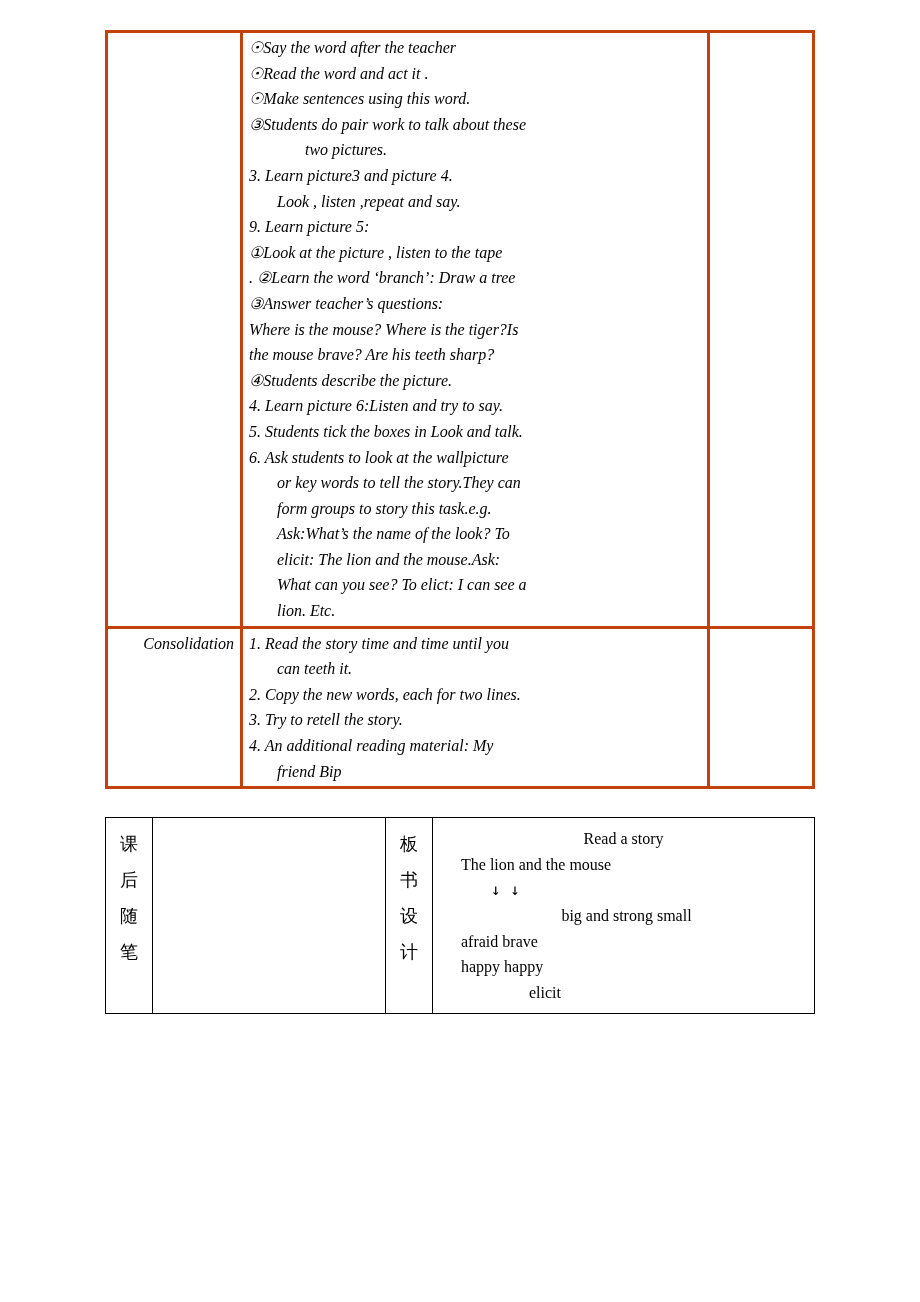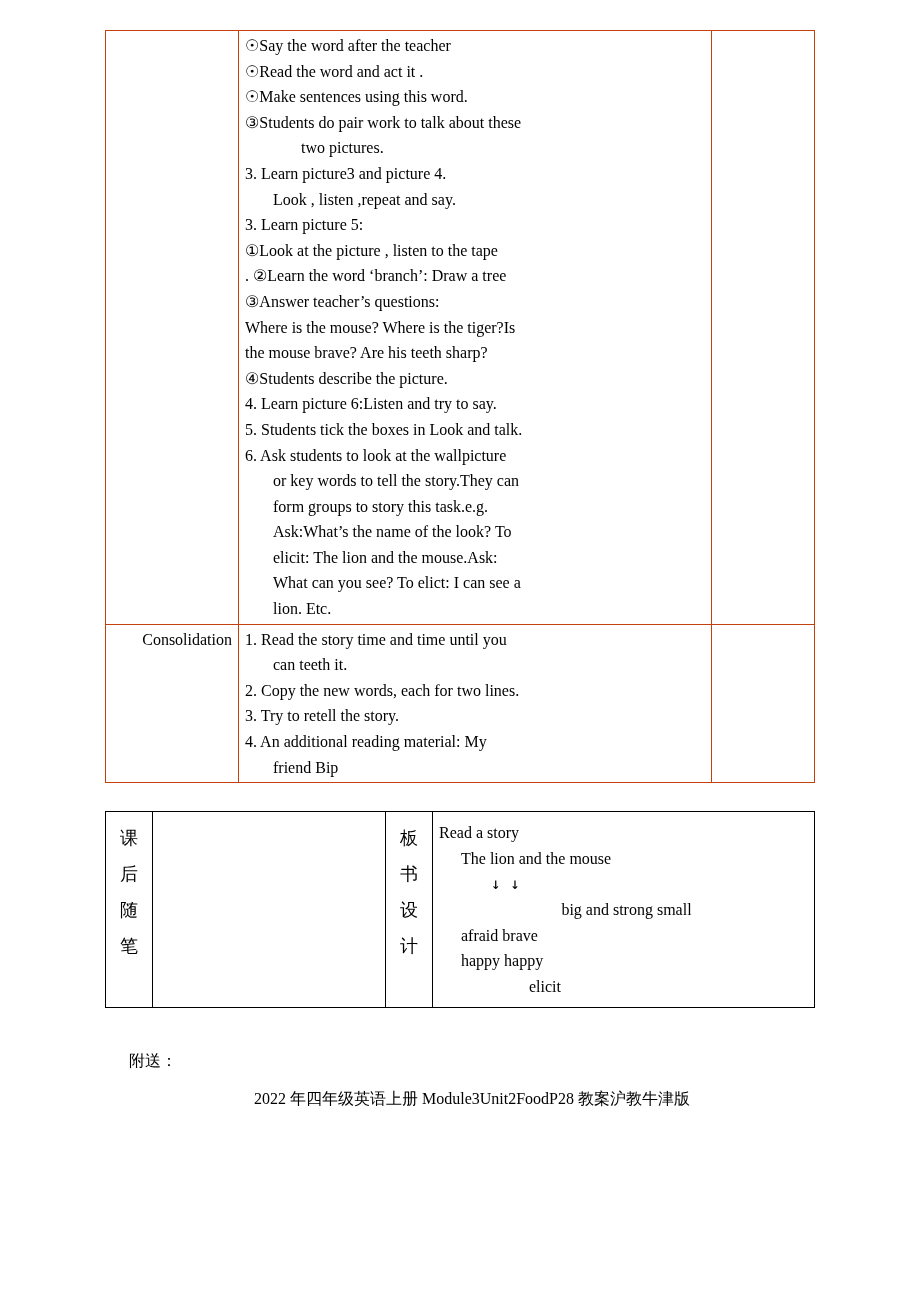--- a/index.html
+++ b/index.html
@@ -14,38 +14,39 @@
   }
   .page {
     padding: 30px 105px 30px 105px;
   }
   table.main {
     border-collapse: collapse;
     width: 100%;
     table-layout: fixed;
   }
   table.main td {
-    border: 1px solid #c2410c;
+    border: 3px solid #c2410c;
     vertical-align: top;
     padding: 2px 6px;
+    font-style: italic;
   }
   .col-left {
     width: 120px;
     text-align: right;
   }
   .col-mid {
     width: auto;
   }
   .col-right {
     width: 90px;
   }
   .indent1 { padding-left: 28px; display: block; }
   .indent2 { padding-left: 56px; display: block; }
   .line { display: block; text-align: justify; text-justify: inter-ideograph; }
-  .center { }
+  .center { text-align: center; }
 
   table.second {
     border-collapse: collapse;
     width: 100%;
     table-layout: fixed;
     margin-top: 28px;
   }
   table.second td {
     border: 1px solid #000;
     vertical-align: top;
@@ -81,21 +82,21 @@
         <tr>
       <td class="col-left"></td>
       <td class="col-mid">
         <span class="line">☉Say the word after the teacher</span>
         <span class="line">☉Read the word and act it .</span>
         <span class="line">☉Make sentences using this word.</span>
         <span class="line">③Students do pair work to talk about these</span>
         <span class="line indent2">two pictures.</span>
         <span class="line">3. Learn picture3 and picture 4.</span>
         <span class="line indent1">Look , listen ,repeat and say.</span>
-        <span class="line">3.  Learn picture 5:</span>
+        <span class="line">9.  Learn picture 5:</span>
         <span class="line">①Look at the picture , listen to the tape</span>
         <span class="line">. ②Learn the word ‘branch’: Draw a tree</span>
         <span class="line">③Answer teacher’s questions:</span>
         <span class="line">Where is the mouse? Where is  the tiger?Is</span>
         <span class="line">the mouse brave? Are his teeth sharp?</span>
         <span class="line">④Students describe the picture.</span>
         <span class="line">4.  Learn picture 6:Listen and try to say.</span>
         <span class="line">5.  Students tick the boxes in Look and talk.</span>
         <span class="line">6.  Ask students to look at the wallpicture</span>
         <span class="line indent1">or key words to tell the story.They can</span>
@@ -147,17 +148,15 @@
         <div style="padding-left:6px;text-align:center;">big and strong   small</div>
         <div style="padding-left:22px;">afraid        brave</div>
         <div style="padding-left:22px;">happy        happy</div>
         <div style="padding-left:90px;">elicit</div>
       </td>
     </tr>
   </tbody>
     </table>
 
   <div class="appendix">
-    <div>附送：</div>
-    <div class="doc-title">2022 年四年级英语上册 Module3Unit2FoodP28 教案沪教牛津版</div>
   </div>
 
 </div>
 
 </body></html>

